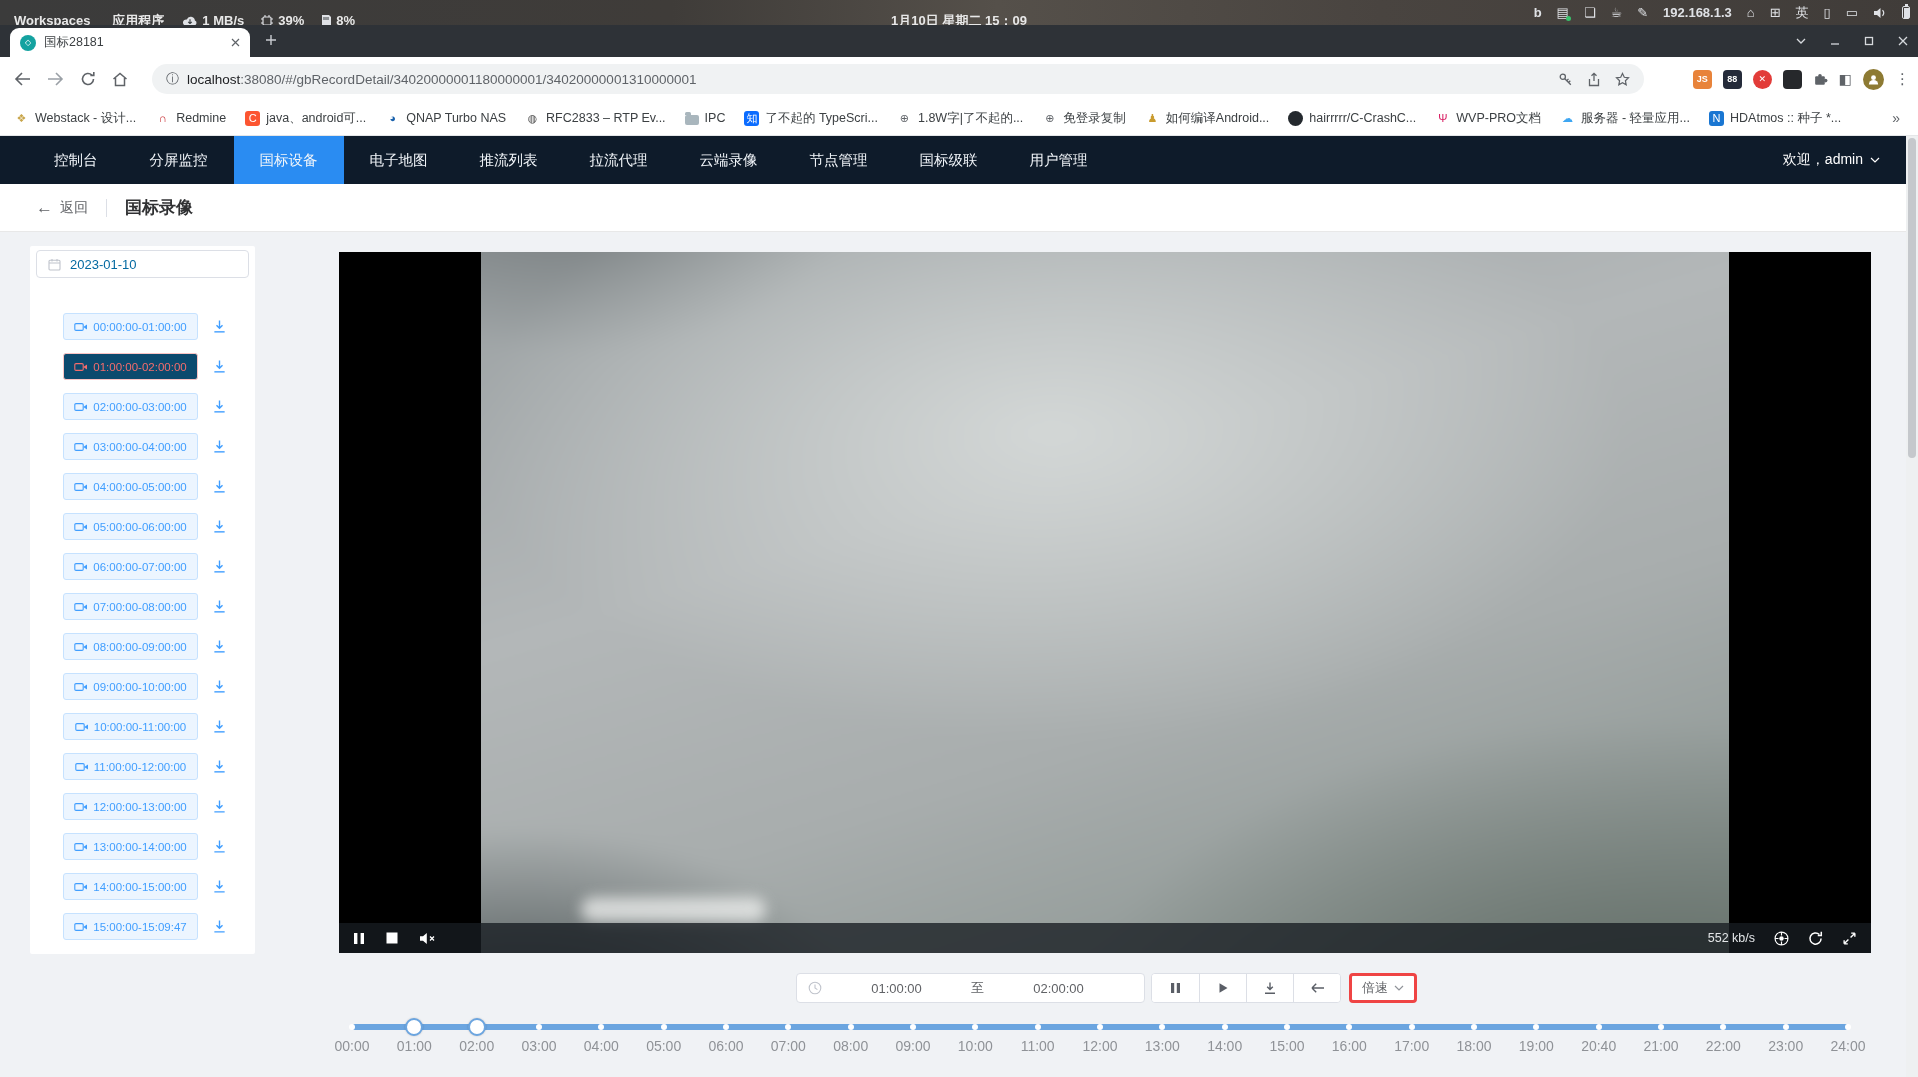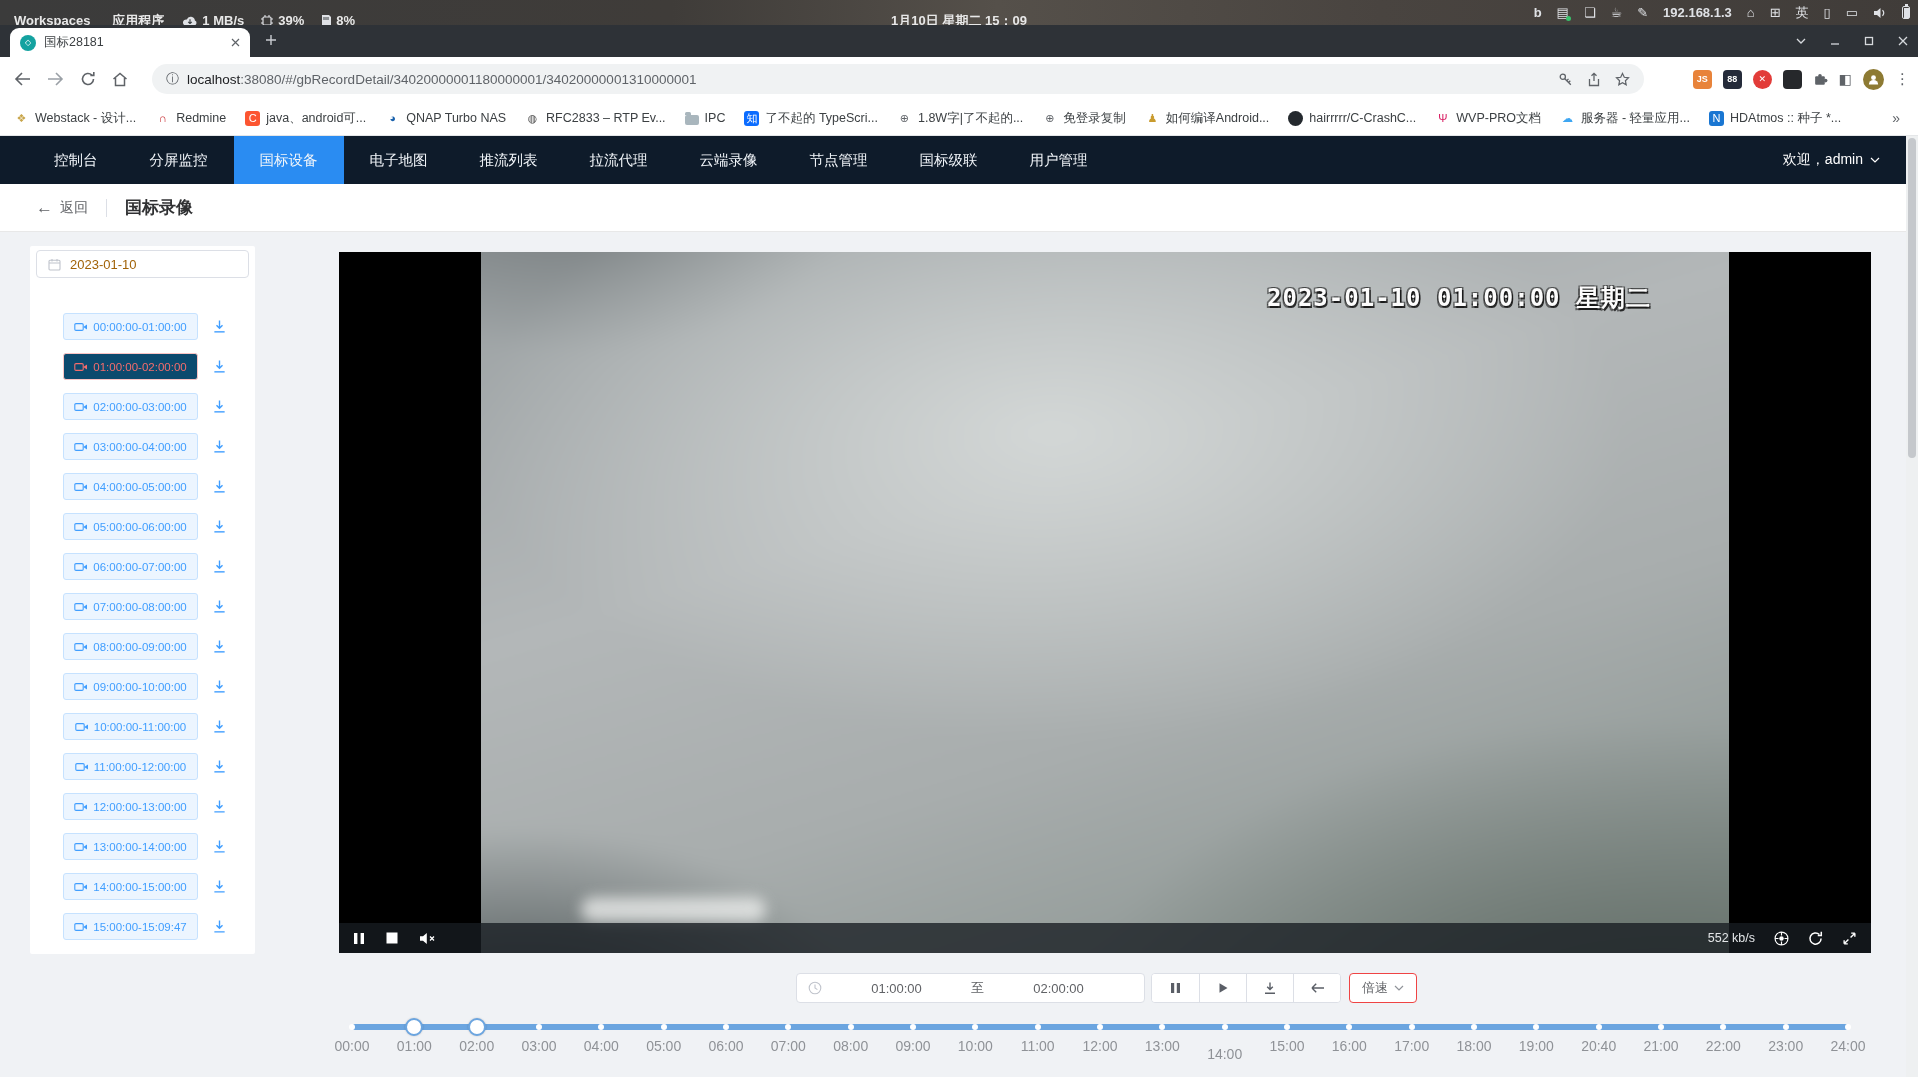--- a/index.html
+++ b/index.html
@@ -72,21 +72,21 @@
   .pghead{position:absolute;top:184px;left:0;right:0;height:48px;background:#fff;border-bottom:1px solid #e8e8e8;
           display:flex;align-items:center;}
   .backbtn{margin-left:36px;display:flex;align-items:center;gap:7px;color:#606266;font-size:14px;}
   .back-arrow{font-size:17px;}
   .hdiv{width:1px;height:18px;background:#dcdfe6;margin:0 18px;}
   .pgtitle{font-size:17px;font-weight:bold;color:#303133;}
 
   
   .panel{position:absolute;left:30px;top:246px;width:225px;height:708px;background:#fff;border-radius:2px;overflow:hidden;}
   .dateinput{position:absolute;left:6px;top:4px;width:213px;height:28px;border:1px solid #dcdfe6;border-radius:4px;
-             background:#fff;display:flex;align-items:center;gap:9px;padding:0 11px;font-size:13px;color:#a16207;}
+             background:#fff;display:flex;align-items:center;gap:9px;padding:0 11px;font-size:13px;color:#0369a1;}
   .seg-list{position:absolute;left:0;top:67px;right:0;}
   .seg-row{display:flex;align-items:center;gap:14px;margin:0 0 13px 33px;height:27px;}
   .seg-btn{display:flex;align-items:center;justify-content:center;gap:5px;width:135px;height:27px;
            border:1px solid #c6e2ff;background:#ecf5ff;color:var(--accent);border-radius:3px;
            font-size:11.5px;font-family:inherit;cursor:pointer;padding:0;}
   .seg-btn.danger{border-color:#fbc4c4;background:#0c4a6e;color:var(--danger);}
   .dl{color:var(--accent);cursor:pointer;}
 
   
   .player{position:absolute;left:339px;top:252px;width:1532px;height:701px;background:#000;}
@@ -112,21 +112,21 @@
 
   
   .ctrlrow{position:absolute;left:796px;top:973px;height:30px;display:flex;align-items:center;}
   .rangebox{width:349px;height:30px;border:1px solid #dcdfe6;border-radius:4px;background:#fff;
             display:flex;align-items:center;padding:0 11px;font-size:13px;color:#606266;}
   .rangebox .t{flex:1;text-align:center;}
   .btngrp{display:flex;margin-left:6px;height:30px;border:1px solid #dcdfe6;border-radius:4px;background:#fff;overflow:hidden;}
   .gbtn{width:47px;height:28px;display:flex;align-items:center;justify-content:center;background:#fff;border:none;
         border-left:1px solid #dcdfe6;cursor:pointer;color:#5a5e66;padding:0;}
   .gbtn:first-child{border-left:none;}
-  .speedbtn{margin-left:8px;width:68px;height:30px;border:1px solid #ef4444;border-radius:4px;background:#fff;
+  .speedbtn{margin-left:8px;width:68px;height:30px;border:3px solid #ef4444;border-radius:4px;background:#fff;
             display:flex;align-items:center;justify-content:center;gap:6px;font-size:13px;color:#606266;
             font-family:inherit;cursor:pointer;}
 
   
   .runway{position:absolute;left:352px;top:1024px;width:1496px;height:6px;border-radius:3px;background:var(--slider);}
   .tl-dot{position:absolute;top:0;width:6px;height:6px;border-radius:50%;background:#fff;transform:translateX(-50%);}
   .tl-handle{position:absolute;top:50%;width:18px;height:18px;border-radius:50%;background:#fff;
              border:2.5px solid var(--slider);transform:translate(-50%,-50%);box-shadow:0 0 2px rgba(0,0,0,.2);cursor:pointer;}
   .tl-labels{position:absolute;left:352px;top:1038px;width:1496px;height:20px;}
   .tl-label{position:absolute;top:0;transform:translateX(-50%);font-size:14px;color:#8f9297;white-space:nowrap;}
@@ -682,21 +682,20 @@
     </span>
   </div>
 </div>
 </div>
 
 <div class="player">
   <div class="vimg">
     <div class="vgrad"></div>
     <div class="vblob"></div>
   </div>
-  <div class="osd">2023-01-10 01:00:00 星期二</div>
   <div class="vbar">
     <div class="vbar-left">
       <span class="ico">
         <svg width="12" height="13" viewBox="0 0 12 13" fill="#fff">
             <rect x="1" y="1" width="3.4" height="11"></rect>
             <rect x="7.6" y="1" width="3.4" height="11"></rect>
           </svg>
       </span>
       <span class="ico">
         <svg width="12" height="12" viewBox="0 0 12 12" fill="#fff">
@@ -813,21 +812,21 @@
     <span class="tl-label" style="left: 16.6667%;">04:00</span>
     <span class="tl-label" style="left: 20.8333%;">05:00</span>
     <span class="tl-label" style="left: 25%;">06:00</span>
     <span class="tl-label" style="left: 29.1667%;">07:00</span>
     <span class="tl-label" style="left: 33.3333%;">08:00</span>
     <span class="tl-label" style="left: 37.5%;">09:00</span>
     <span class="tl-label" style="left: 41.6667%;">10:00</span>
     <span class="tl-label" style="left: 45.8333%;">11:00</span>
     <span class="tl-label" style="left: 50%;">12:00</span>
     <span class="tl-label" style="left: 54.1667%;">13:00</span>
-    <span class="tl-label" style="left: 58.3333%; margin-top: 8px;">14:00</span>
+    <span class="tl-label" style="left: 58.3333%;">14:00</span>
     <span class="tl-label" style="left: 62.5%;">15:00</span>
     <span class="tl-label" style="left: 66.6667%;">16:00</span>
     <span class="tl-label" style="left: 70.8333%;">17:00</span>
     <span class="tl-label" style="left: 75%;">18:00</span>
     <span class="tl-label" style="left: 79.1667%;">19:00</span>
     <span class="tl-label" style="left: 83.3333%;">20:40</span>
     <span class="tl-label" style="left: 87.5%;">21:00</span>
     <span class="tl-label" style="left: 91.6667%;">22:00</span>
     <span class="tl-label" style="left: 95.8333%;">23:00</span>
     <span class="tl-label" style="left: 100%;">24:00</span>

